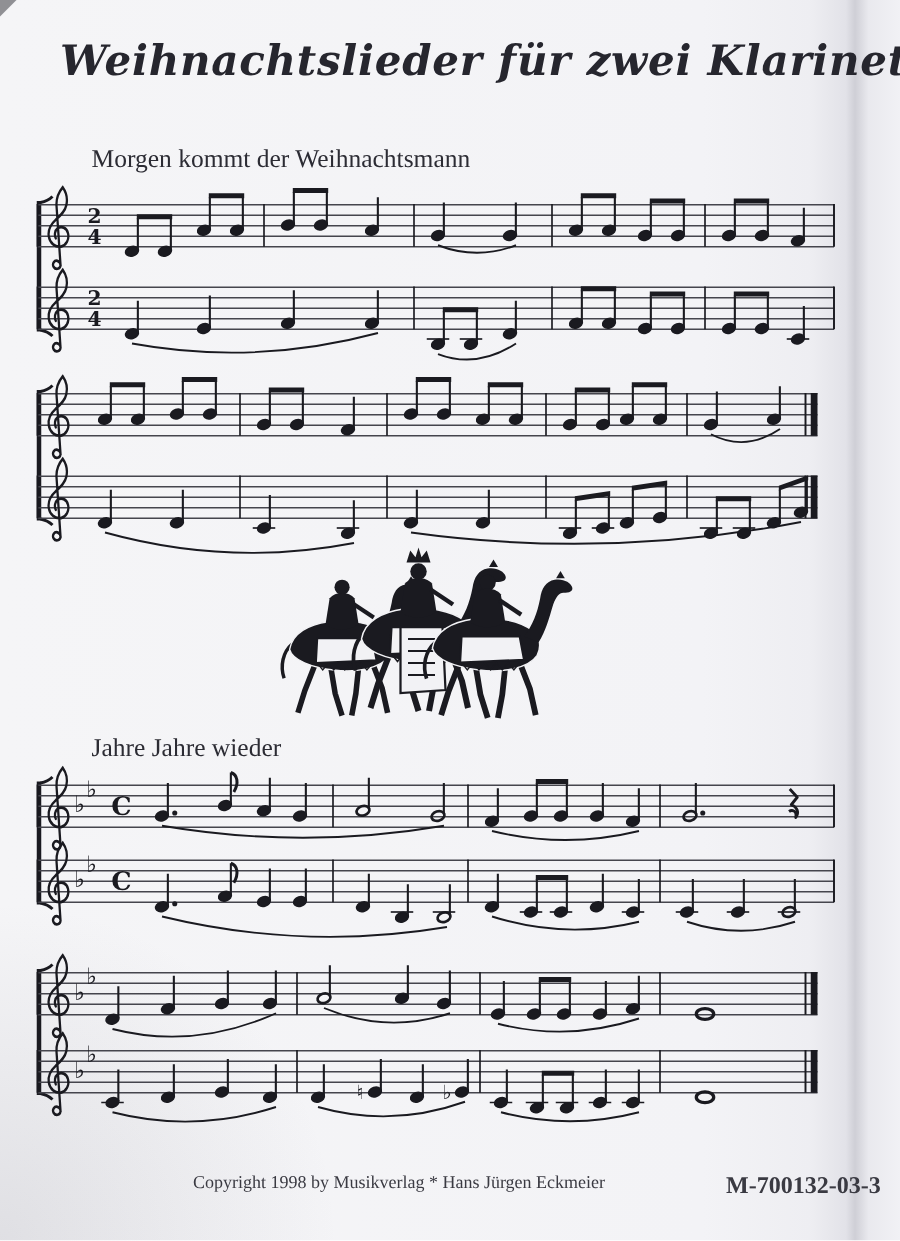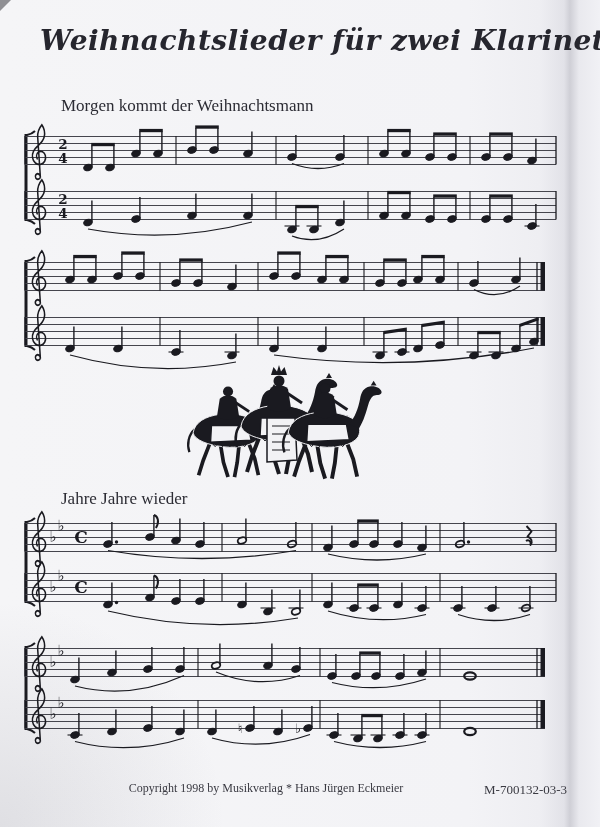--- a/index.html
+++ b/index.html
@@ -25,21 +25,21 @@
   }
   .t1{top:96px;}
   .t2{top:489px;}
   #notation{position:absolute;left:0;top:0;pointer-events:none;}
   .illustration{position:absolute;left:168px;top:360px;width:256px;height:122px;}
   .footer{
     position:absolute;left:0;top:781px;width:532px;text-align:center;
     font-size:12px;color:#3a3a42;
   }
   .catalog{
-    position:absolute;left:484px;top:782px;font-size:13px;color:#3a3a42;
+    position:absolute;left:484px;top:782px;font-size:16px;color:#3a3a42;font-weight:bold;
   }
 </style>
 </head>
 <body>
 
 <div class="page">
 
   <div class="corner-mark"></div>
 
   <h1 class="title">Weihnachtslieder für zwei Klarinetten</h1>

